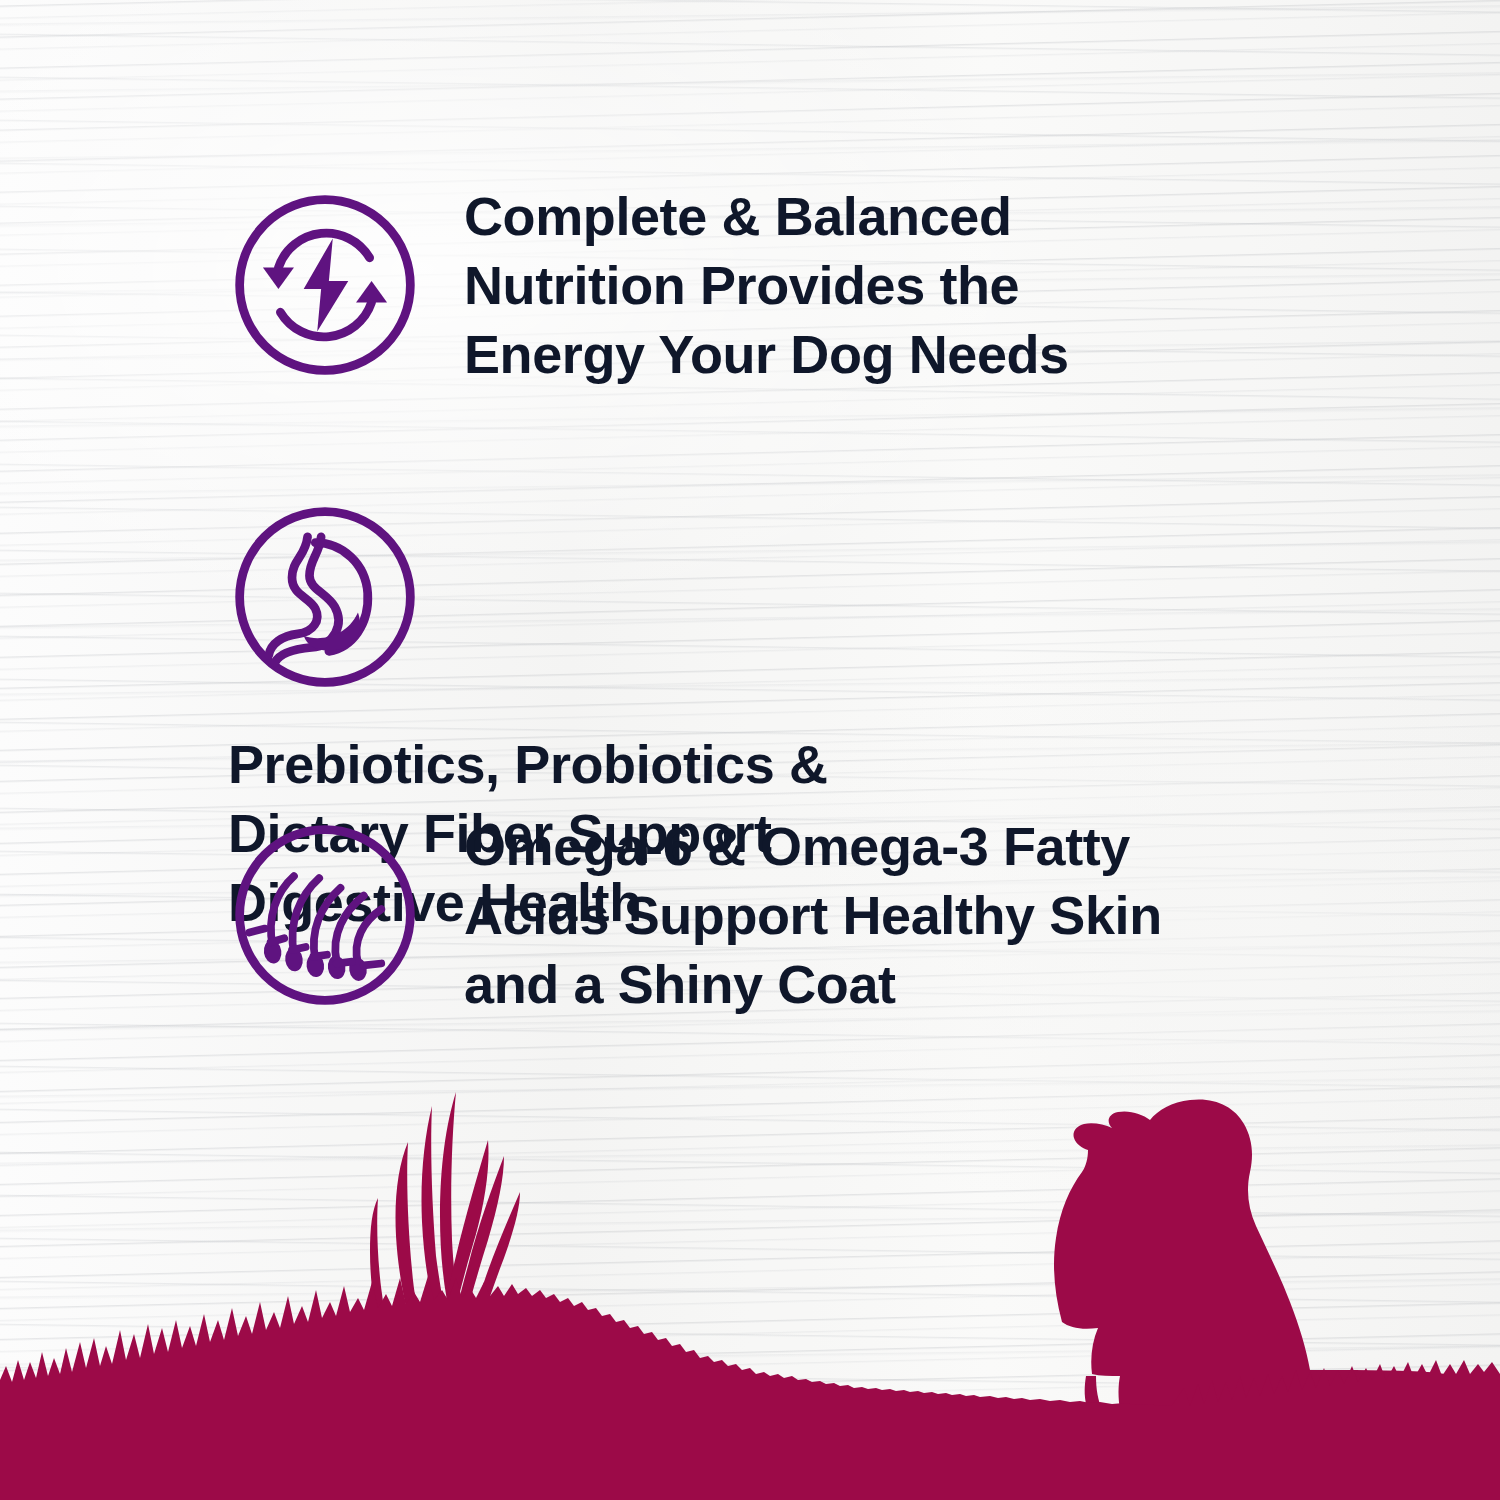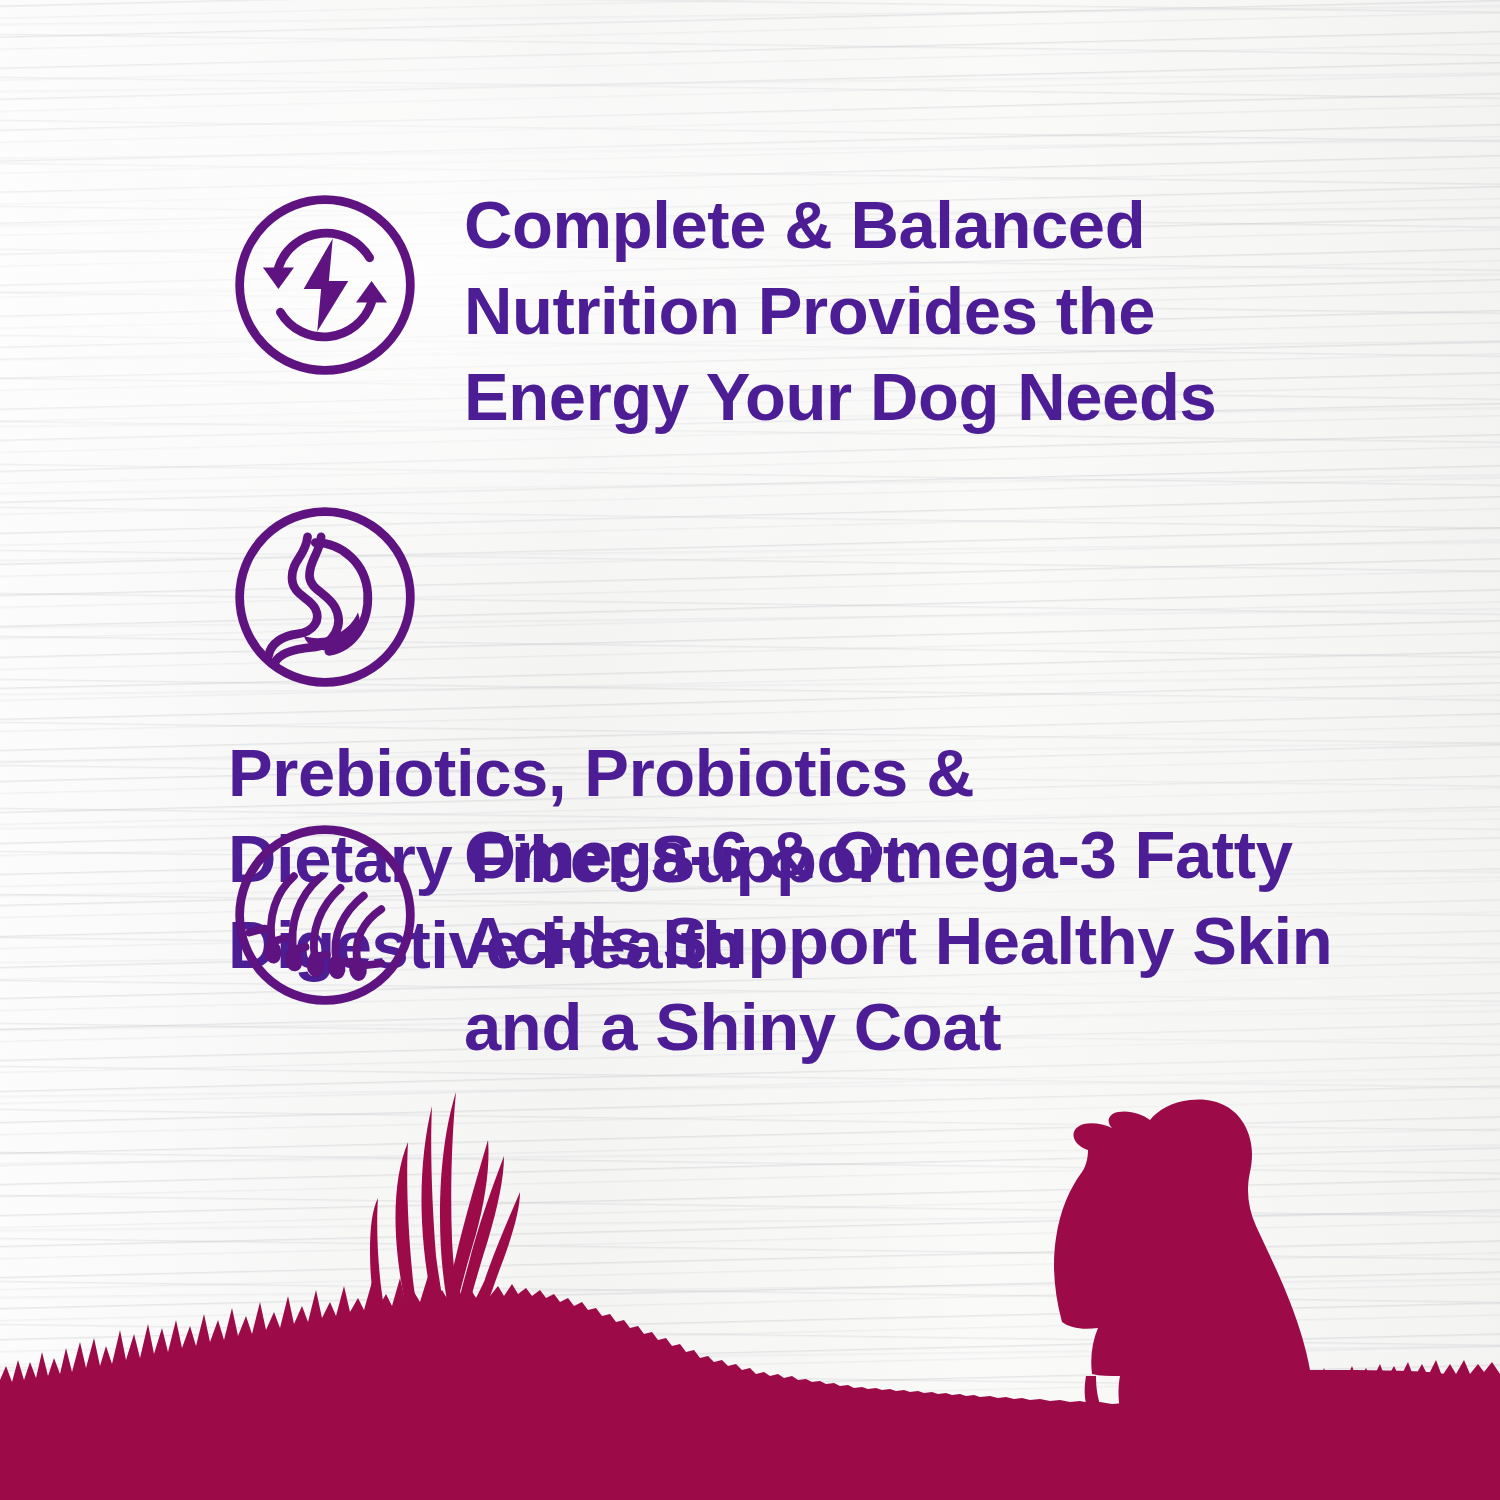--- a/index.html
+++ b/index.html
@@ -84,22 +84,22 @@
 
   .feature-icon {
     flex: 0 0 auto;
     width: 194px;
     height: 194px;
     display: block;
   }
   .feature-icon svg { display: block; width: 194px; height: 194px; }
 
   .feature-text {
-    color: #4c1d95;
-    font-size: 67px;
+    color: #0f172a;
+    font-size: 54px;
     line-height: 1.28;
     font-weight: 700;
     letter-spacing: -0.4px;
     white-space: pre-line;
     margin-top: -6px;
     font-family: "Liberation Sans", sans-serif;
   }
 
   
   .landscape {

